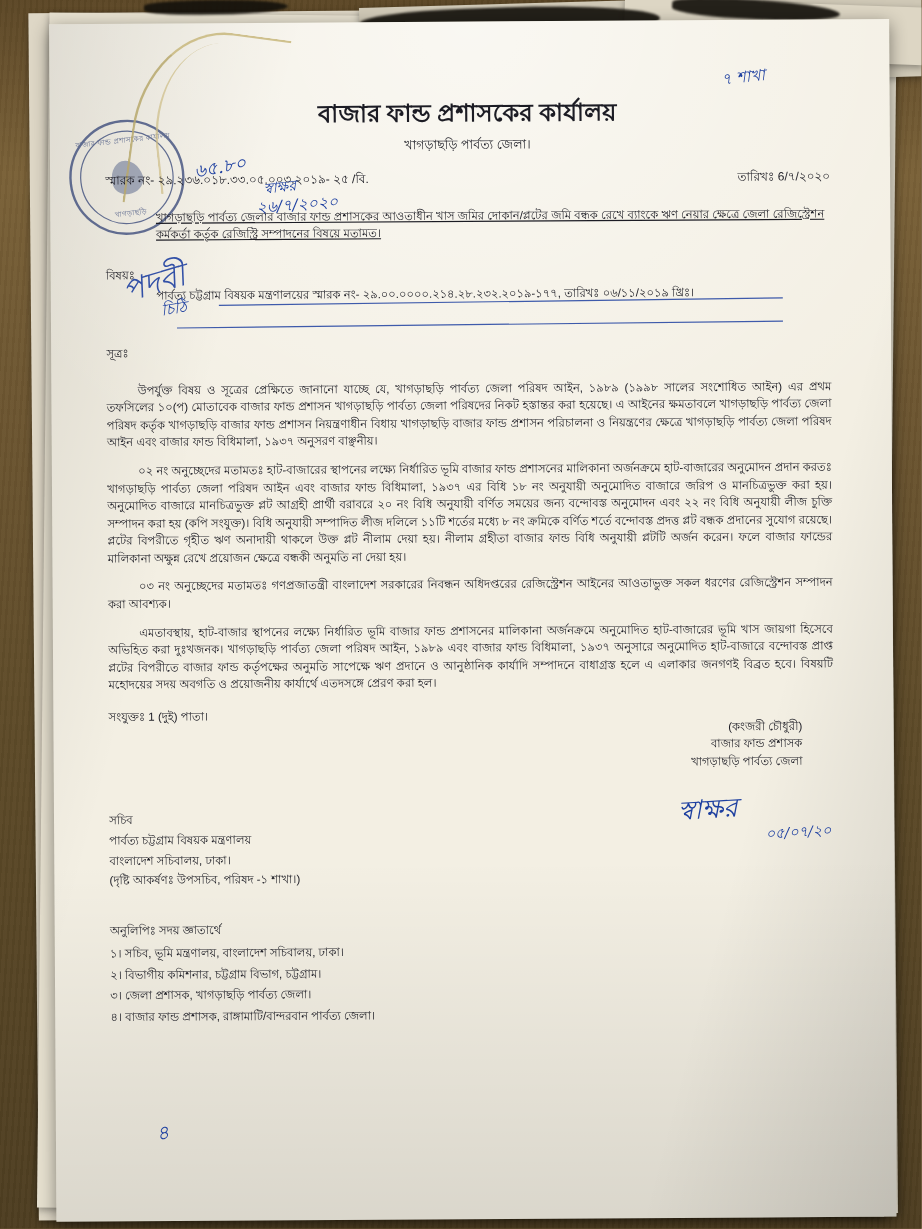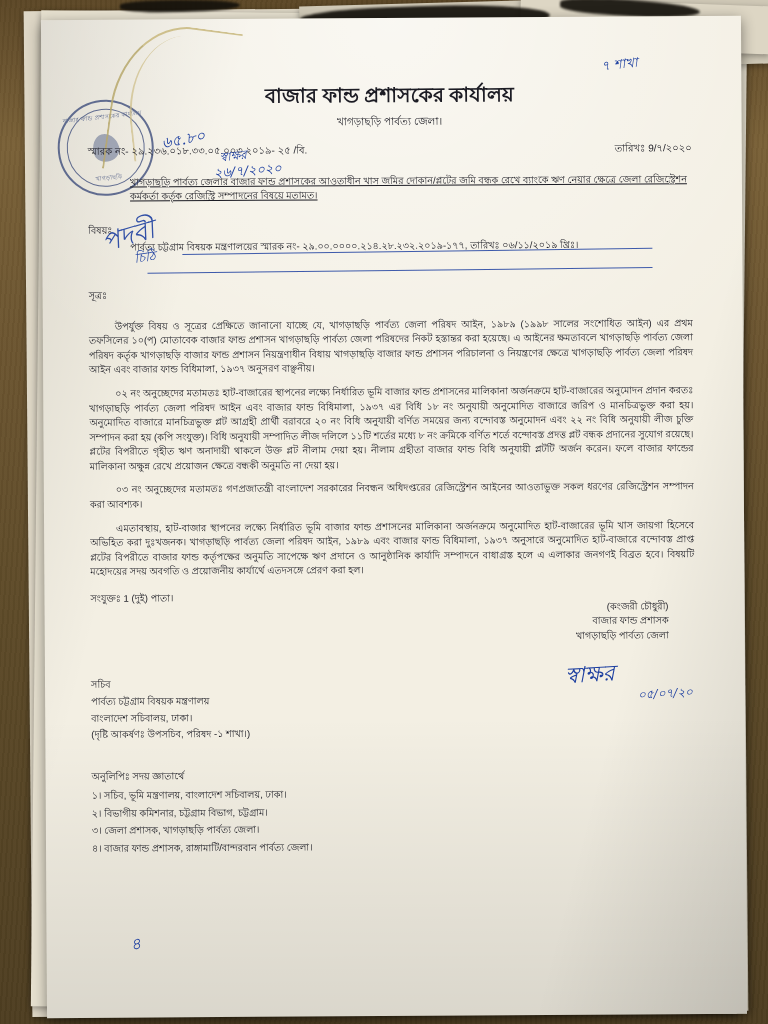--- a/index.html
+++ b/index.html
@@ -228,21 +228,21 @@
       <h1 class="title">বাজার ফান্ড প্রশাসকের কার্যালয়</h1>
       <div class="subtitle">খাগড়াছড়ি পার্বত্য জেলা।</div>
 
       <div class="memoline">
         <div>
           <span>স্মারক নং-</span>
           <span>২৯.২৩৬.০১৮.৩৩.০৫.০০৩.২০১৯- ২৫ /বি.</span>
         </div>
         <div class="right">
           <span>তারিখঃ</span>
-          <span>9/৭/২০২০</span>
+          <span>6/৭/২০২০</span>
         </div>
       </div>
 
       <div class="field-row">
         <div class="lbl">বিষয়ঃ</div>
         <div class="val underlined">খাগড়াছড়ি পার্বত্য জেলার বাজার ফান্ড প্রশাসকের আওতাধীন খাস জমির দোকান/প্লটের জমি বন্ধক রেখে ব্যাংকে ঋণ নেয়ার ক্ষেত্রে জেলা রেজিস্ট্রেশন কর্মকর্তা কর্তৃক রেজিস্ট্রি সম্পাদনের বিষয়ে মতামত।</div>
       </div>
 
       <div class="field-row" style="margin-bottom:16px">
         <div class="lbl">সূত্রঃ</div>

